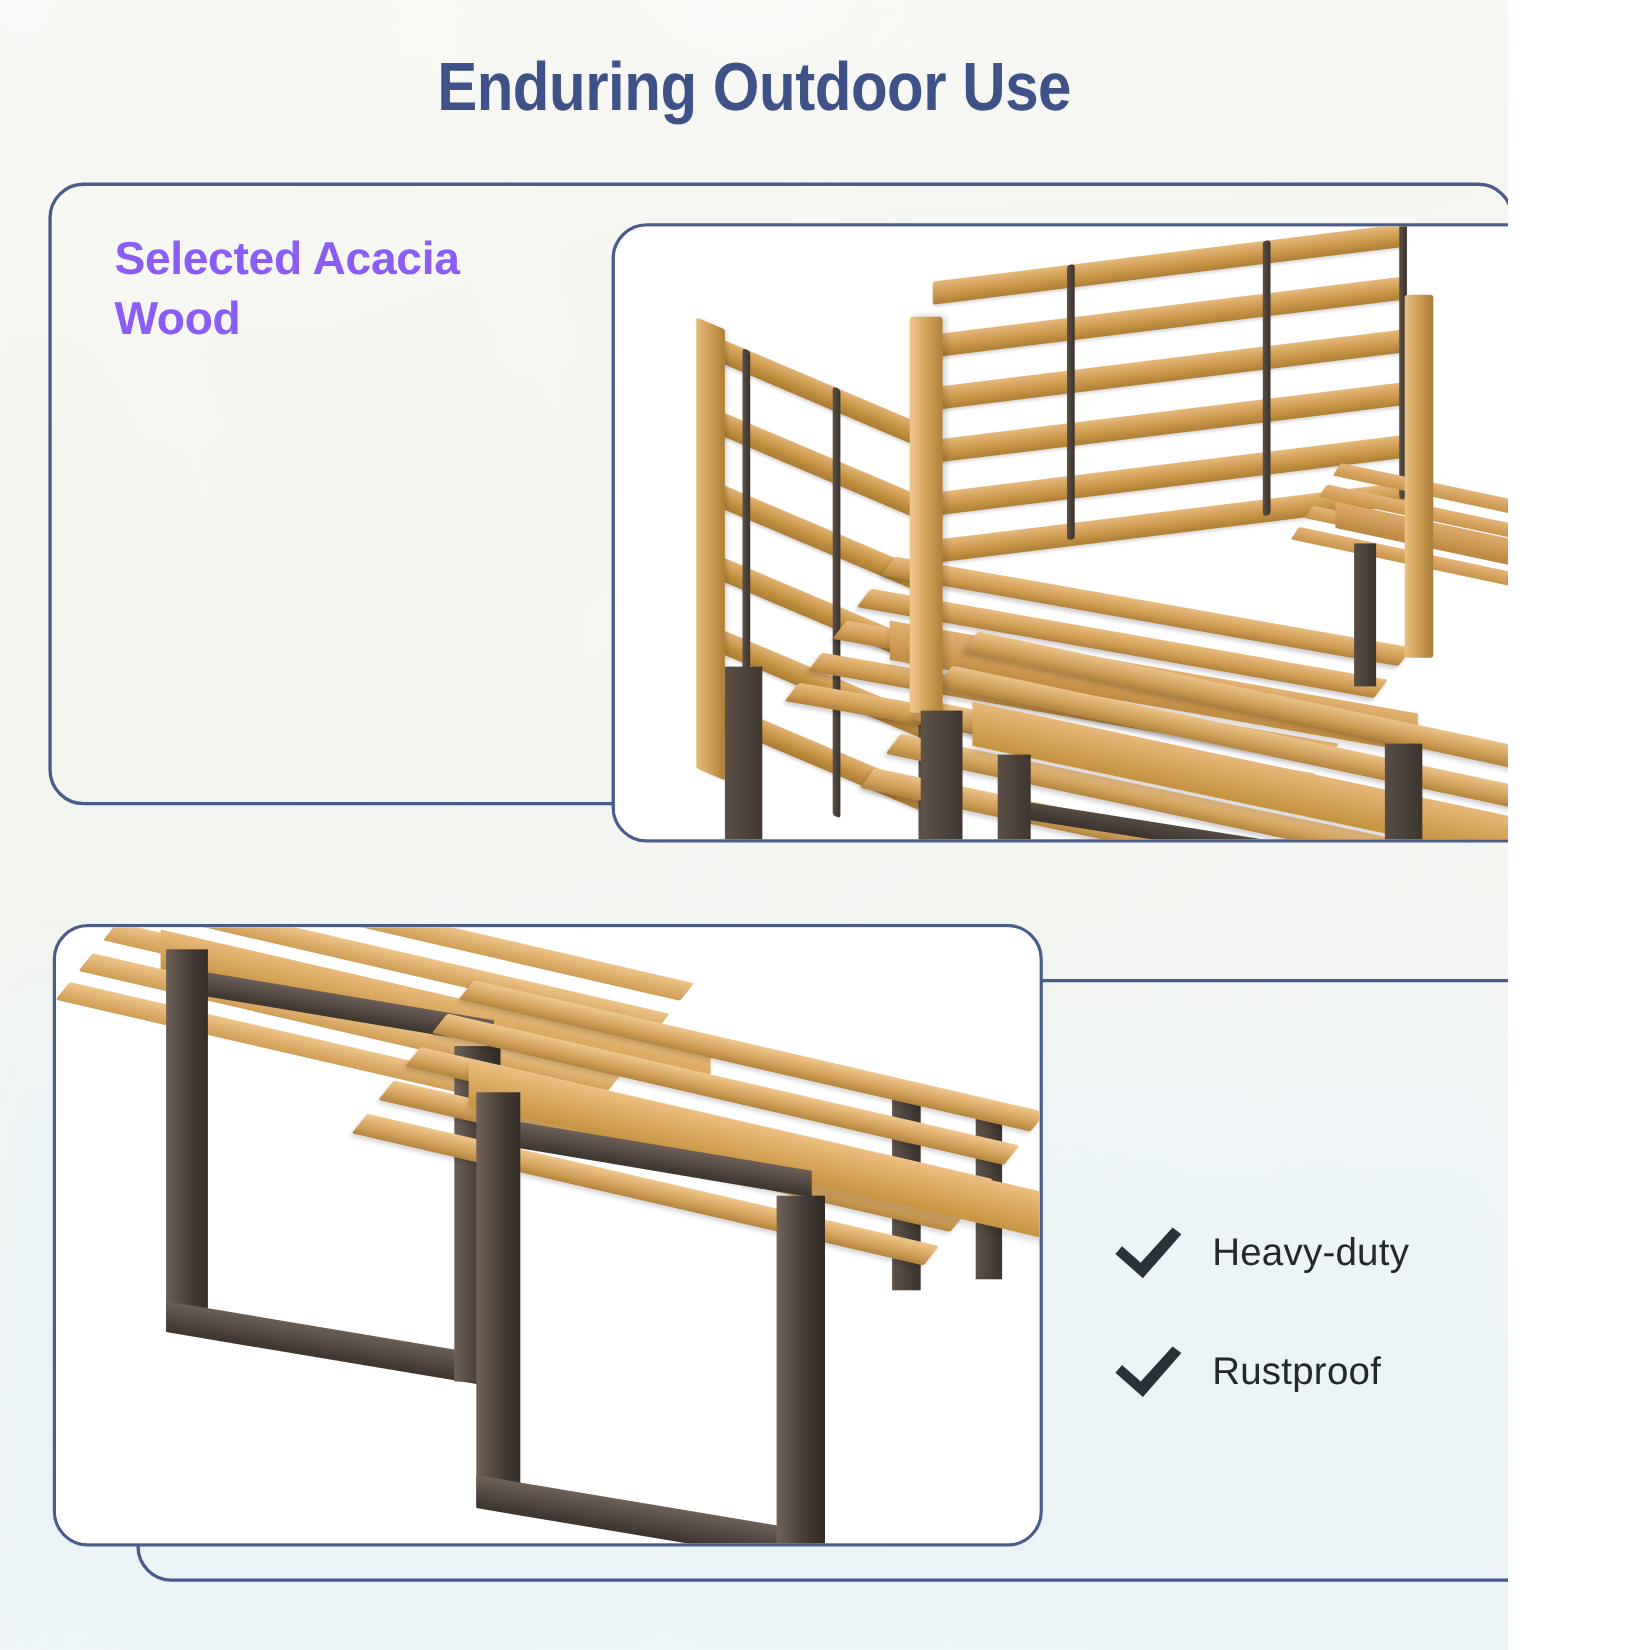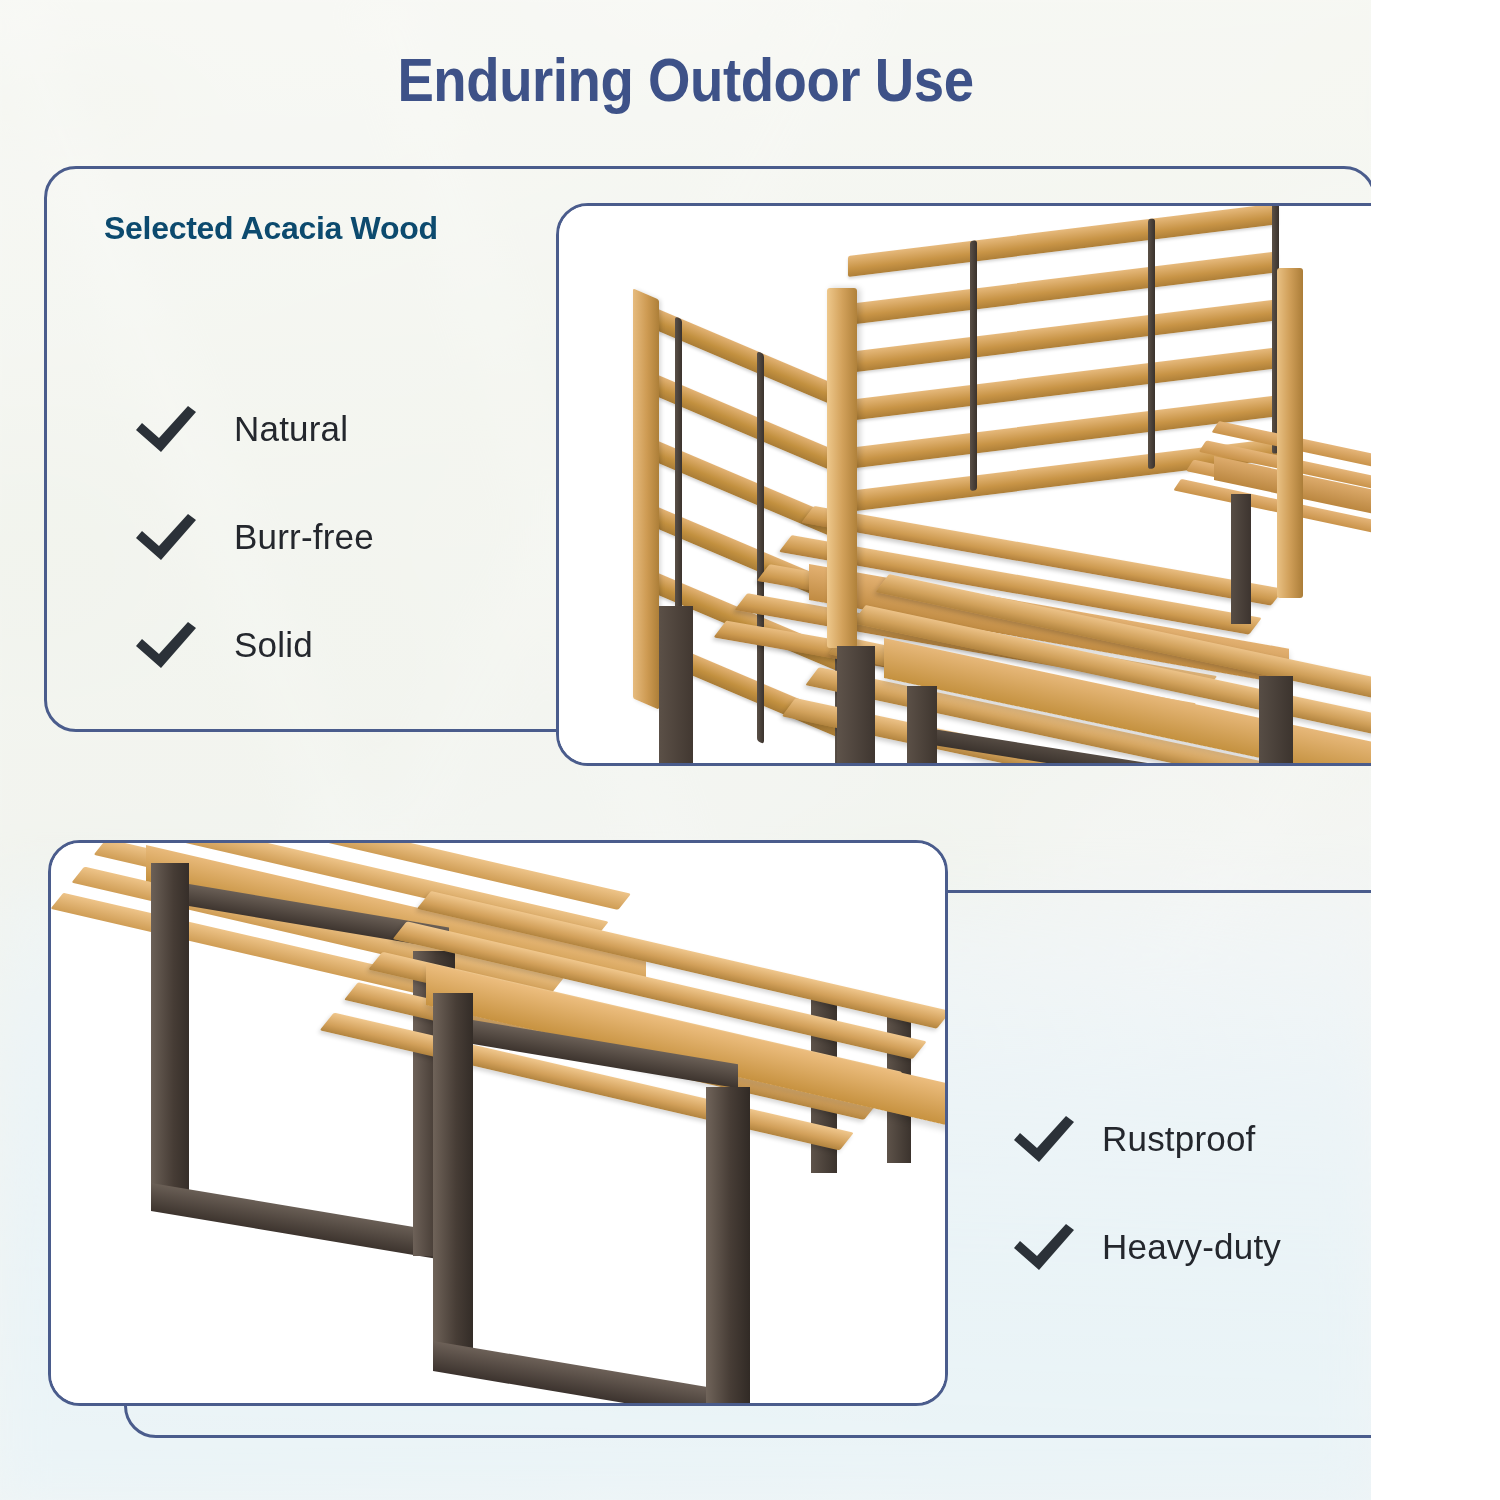--- a/index.html
+++ b/index.html
@@ -141,22 +141,22 @@
   #card-metal-photo {
     left: 48px; top: 840px;
     width: 900px; height: 566px;
     z-index: 3;
   }
 
   
   .panel-heading {
     position: absolute;
     font-weight: bold;
-    color: #0c4a6e;
-    font-size: 32px;
+    color: #8b5cf6;
+    font-size: 42px;
     line-height: 1.30;
     letter-spacing: -0.3px;
   }
   #wood-heading {
     left: 104px; top: 208px;
     width: 400px;
     z-index: 4;
   }
   #metal-heading {
     left: 989px; top: 940px;
@@ -553,46 +553,20 @@
       </div>
       <div class="benchfront"></div>
       <div class="benchrail"></div>
       <div class="benchleg1"></div>
       <div class="benchleg2"></div>
     </div>
   </div>
 
   <div class="panel-heading" id="wood-heading">Selected Acacia Wood</div>
 
-  <div class="feature-list" id="wood-features">
-    <div class="feature-item">
-      <span class="check-icon">
-        <svg width="70" height="52" viewBox="0 0 70 52">
-          <path d="M4 27 L10 20 L27 35 L56 3 L64 9 L29 49 Z" fill="currentColor"></path>
-        </svg>
-      </span>
-      <span class="feature-label">Natural</span>
-    </div>
-    <div class="feature-item">
-      <span class="check-icon">
-        <svg width="70" height="52" viewBox="0 0 70 52">
-          <path d="M4 27 L10 20 L27 35 L56 3 L64 9 L29 49 Z" fill="currentColor"></path>
-        </svg>
-      </span>
-      <span class="feature-label">Burr-free</span>
-    </div>
-    <div class="feature-item">
-      <span class="check-icon">
-        <svg width="70" height="52" viewBox="0 0 70 52">
-          <path d="M4 27 L10 20 L27 35 L56 3 L64 9 L29 49 Z" fill="currentColor"></path>
-        </svg>
-      </span>
-      <span class="feature-label">Solid</span>
-    </div>
-  </div>
 
   <div class="card card-text" id="card-metal-text"></div>
 
   <div class="card card-photo" id="card-metal-photo">
     <div class="photo" id="p2">
 
       <div class="b1top">
         <div class="s" style="top:0px"></div>
         <div class="s" style="top:33px"></div>
         <div class="s" style="top:66px"></div>
@@ -623,25 +597,25 @@
   </div>
 
 
   <div class="feature-list" id="metal-features">
     <div class="feature-item">
       <span class="check-icon">
         <svg width="70" height="52" viewBox="0 0 70 52">
           <path d="M4 27 L10 20 L27 35 L56 3 L64 9 L29 49 Z" fill="currentColor"></path>
         </svg>
       </span>
-      <span class="feature-label">Rustproof</span>
+      <span class="feature-label">Heavy-duty</span>
     </div>
     <div class="feature-item">
       <span class="check-icon">
         <svg width="70" height="52" viewBox="0 0 70 52">
           <path d="M4 27 L10 20 L27 35 L56 3 L64 9 L29 49 Z" fill="currentColor"></path>
         </svg>
       </span>
-      <span class="feature-label">Heavy-duty</span>
+      <span class="feature-label">Rustproof</span>
     </div>
   </div>
 
 </div>
 
 </body></html>

